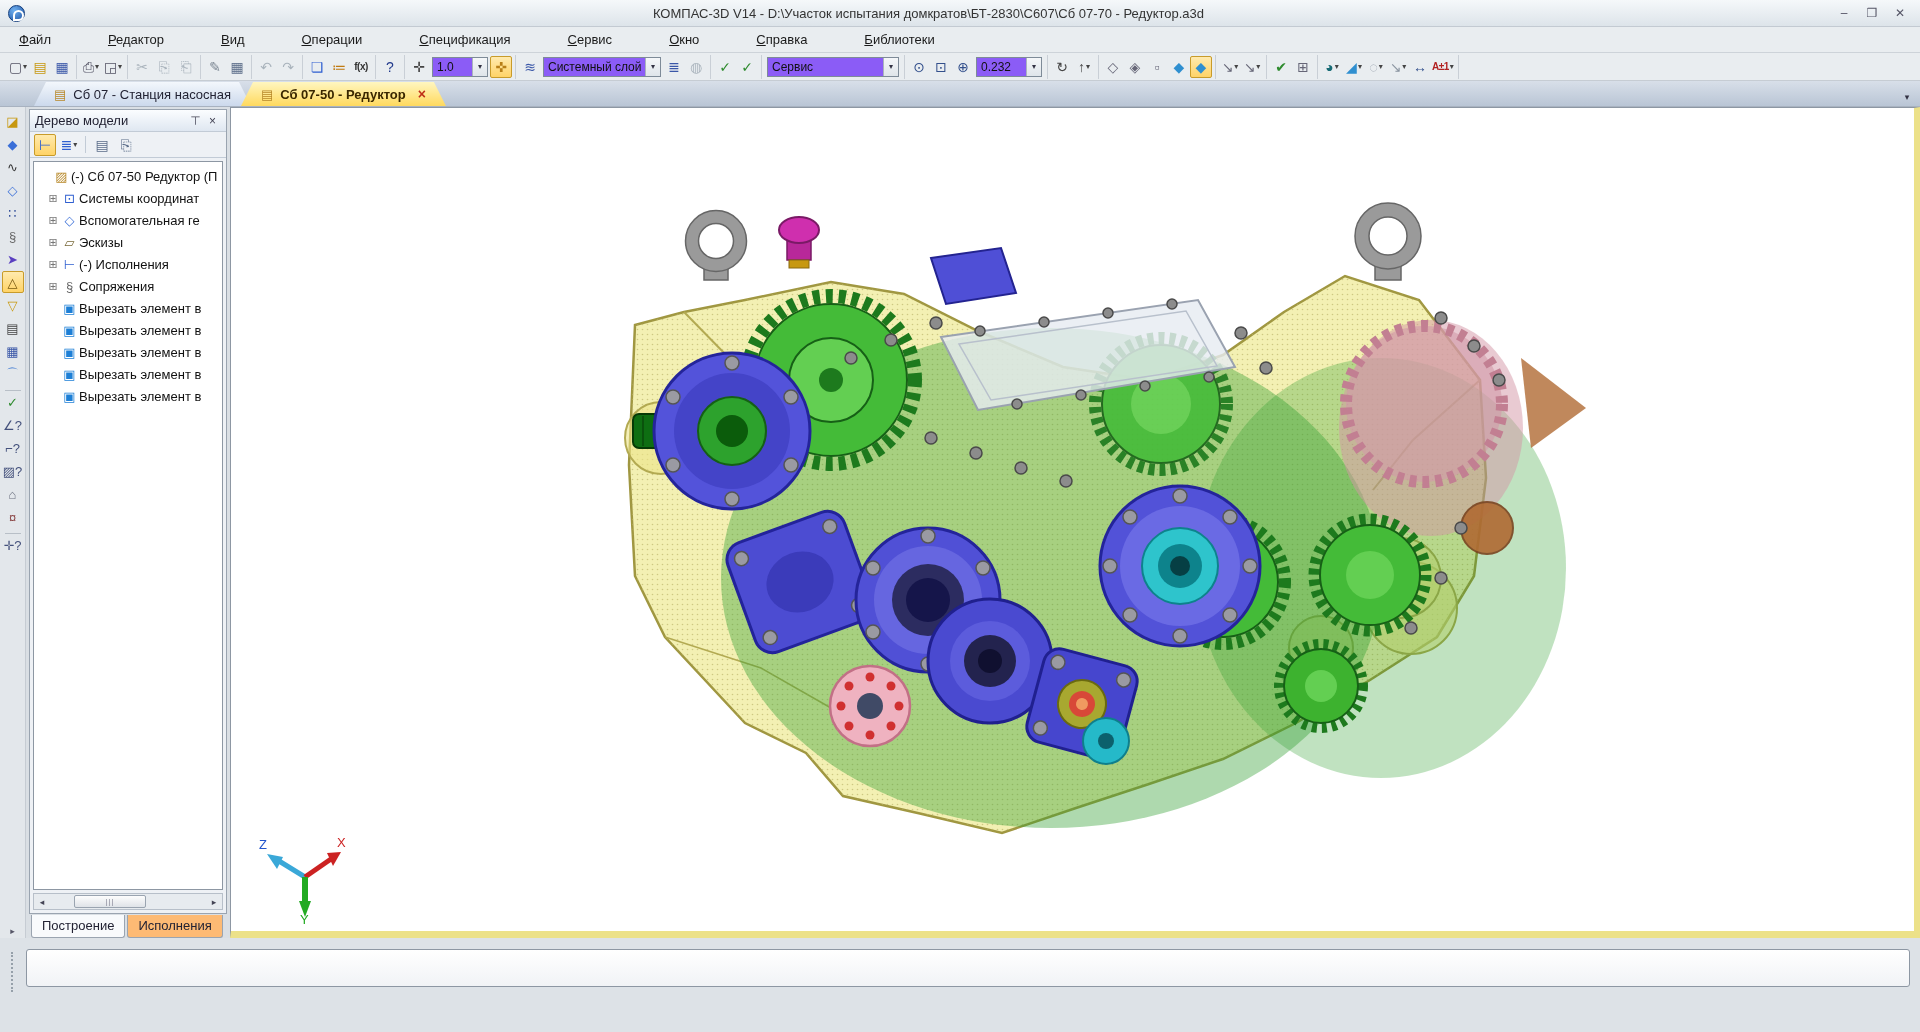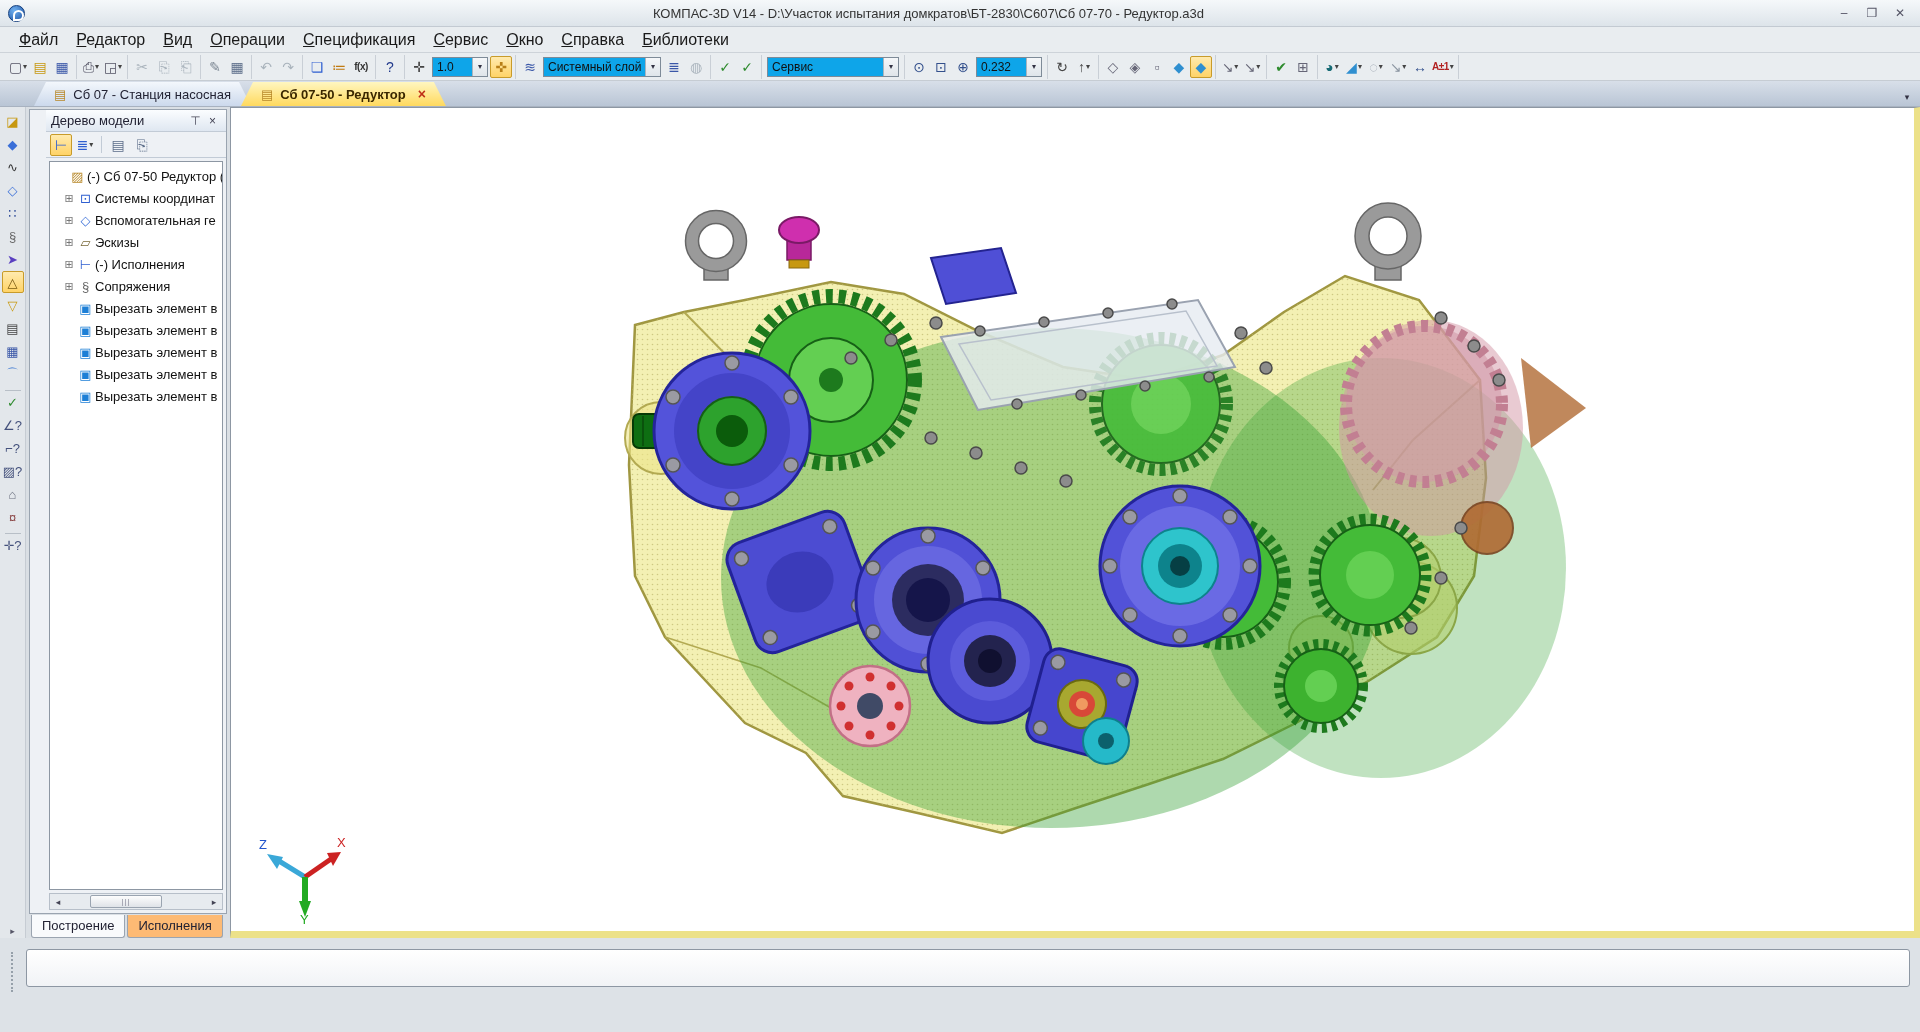--- a/index.html
+++ b/index.html
@@ -9,54 +9,54 @@
 
   
   .titlebar{height:27px;background:linear-gradient(#f5f8fa,#dde4ea);display:flex;align-items:center;padding:0 8px;border-bottom:1px solid #c3cad2;}
   .appicon{width:17px;height:17px;border-radius:50%;background:radial-gradient(circle at 35% 30%,#6fb0f0,#1a4fa0);border:1px solid #123c7c;position:relative;flex:none;}
   .appicon::after{content:"";position:absolute;left:4px;top:4px;width:7px;height:7px;border:2px solid #fff;border-radius:50% 50% 50% 0;}
   .title{flex:1;text-align:center;font-size:13px;color:#333;white-space:nowrap;overflow:hidden;}
   .winbtns{display:flex;gap:4px;}
   .winbtns span{display:inline-block;width:24px;text-align:center;color:#556;font-size:12px;}
 
   
-  .menubar{height:26px;display:flex;align-items:center;padding:0 10px;background:#e9edf0;border-bottom:1px solid #cdd3d9;font-size:16px;color:#1a1a1a;}
+  .menubar{height:26px;display:flex;align-items:center;padding:0 10px;background:#e9edf0;border-bottom:1px solid #cdd3d9;font-size:13px;color:#1a1a1a;gap:39px;}
   .mitem{padding:4px 9px;}
   .mitem:first-letter{text-decoration:underline;}
 
   
   .toolbar{height:28px;display:flex;align-items:center;padding:0 4px;background:#e9edf0;border-bottom:1px solid #c6ccd3;overflow:hidden;}
   .tgroup{display:flex;align-items:center;padding:0 3px;border-right:1px solid #c9cfd6;height:24px;flex:none;}
   .tbtn{display:inline-flex;align-items:center;justify-content:center;min-width:22px;height:22px;border-radius:2px;border:1px solid transparent;}
   .tbtn .g{font-size:14px;line-height:1;}
   .g.txt{font-size:10px;font-weight:bold;letter-spacing:-.5px;}
   .tbtn.hl,.lbtn.hl{background:linear-gradient(#ffeaae,#ffd367);border:1px solid #c89b2a;}
   .tbtn.dis .g{color:#a9b3bc !important;}
   .dd{font-size:8px;color:#444;margin-left:1px;}
-  .combo{display:inline-flex;align-items:center;height:20px;background:#0ea5e9;border:1px solid #7e8b98;margin:0 2px;font-size:12px;flex:none;justify-content:flex-end;}
+  .combo{display:inline-flex;align-items:center;height:20px;background:#8b5cf6;border:1px solid #7e8b98;margin:0 2px;font-size:12px;flex:none;justify-content:flex-end;}
   .cval{flex:1;padding:0 4px;white-space:nowrap;overflow:hidden;color:#111;}
   .cdd{width:15px;height:100%;background:linear-gradient(#f5f7f9,#dfe5ea);border-left:1px solid #aab4bd;display:flex;align-items:center;justify-content:center;font-size:8px;color:#334;}
 
   
   .tabbar{height:26px;background:linear-gradient(#d8dfe9,#b9c5d5);display:flex;align-items:flex-end;padding-left:34px;position:relative;border-bottom:1px solid #a8b2c0;}
   .dtab{display:inline-flex;align-items:center;height:24px;padding:0 20px;font-size:13px;clip-path:polygon(12px 0,calc(100% - 12px) 0,100% 100%,0 100%);background:linear-gradient(#f3f7fc,#ccd9ec);color:#223;margin-right:-10px;position:relative;}
   .dtab.act{background:linear-gradient(#fff6c0,#ffd95e);font-weight:bold;color:#3a2700;z-index:2;}
   .dticon{color:#b8892a;margin-right:7px;font-size:13px;}
   .dtclose{color:#c03018;font-weight:bold;margin-left:12px;font-size:14px;}
   .tabddbtn{position:absolute;right:5px;bottom:4px;font-size:9px;color:#334;width:16px;text-align:center;}
 
   
   .main{display:flex;height:831px;background:#dadfe4;align-items:stretch;}
   .cpanel{width:26px;padding-top:3px;display:flex;flex-direction:column;align-items:center;background:#e3e7eb;border-right:1px solid #c6ccd3;flex:none;}
   .lbtn{width:22px;height:22px;margin:0 0 1px;display:flex;align-items:center;justify-content:center;border-radius:2px;border:1px solid transparent;font-size:13px;}
   .lbtn.sep{margin-top:5px;box-shadow:0 -4px 0 -3px #b8bfc7;}
   .cexp{margin-top:auto;margin-bottom:2px;font-size:9px;color:#556;}
 
   .treecol{width:204px;display:flex;flex-direction:column;padding:2px 3px 0 3px;flex:none;}
-  .treepanel{flex:1;display:flex;flex-direction:column;border:1px solid #9aa4b0;background:#eef1f5;min-height:0;padding-left:16px;}
+  .treepanel{flex:1;display:flex;flex-direction:column;border:1px solid #9aa4b0;background:#eef1f5;min-height:0;}
   .phead{height:22px;display:flex;align-items:center;padding:0 5px;background:linear-gradient(#fbfdff,#dfe7f1);border-bottom:1px solid #c2cbd6;font-size:13px;color:#223;flex:none;}
   .phead .sp{flex:1;}
   .pbtn{width:17px;text-align:center;color:#445;font-size:12px;}
   .ptools{height:26px;display:flex;align-items:center;gap:2px;padding:0 4px;border-bottom:1px solid #c2cbd6;flex:none;}
   .psep{width:1px;height:17px;background:#c2cbd6;margin:0 3px;}
   .tlist{flex:1;margin:3px;background:#fff;border:1px solid #8d97a3;overflow:hidden;font-size:13px;padding-top:3px;min-height:0;}
   .trow{display:flex;align-items:center;height:22px;white-space:nowrap;padding-left:4px;color:#111;}
   .trow.child{padding-left:12px;}
   .texp{width:14px;color:#777;font-size:11px;text-align:center;flex:none;}
   .ticon{width:19px;text-align:center;font-size:13px;flex:none;}

